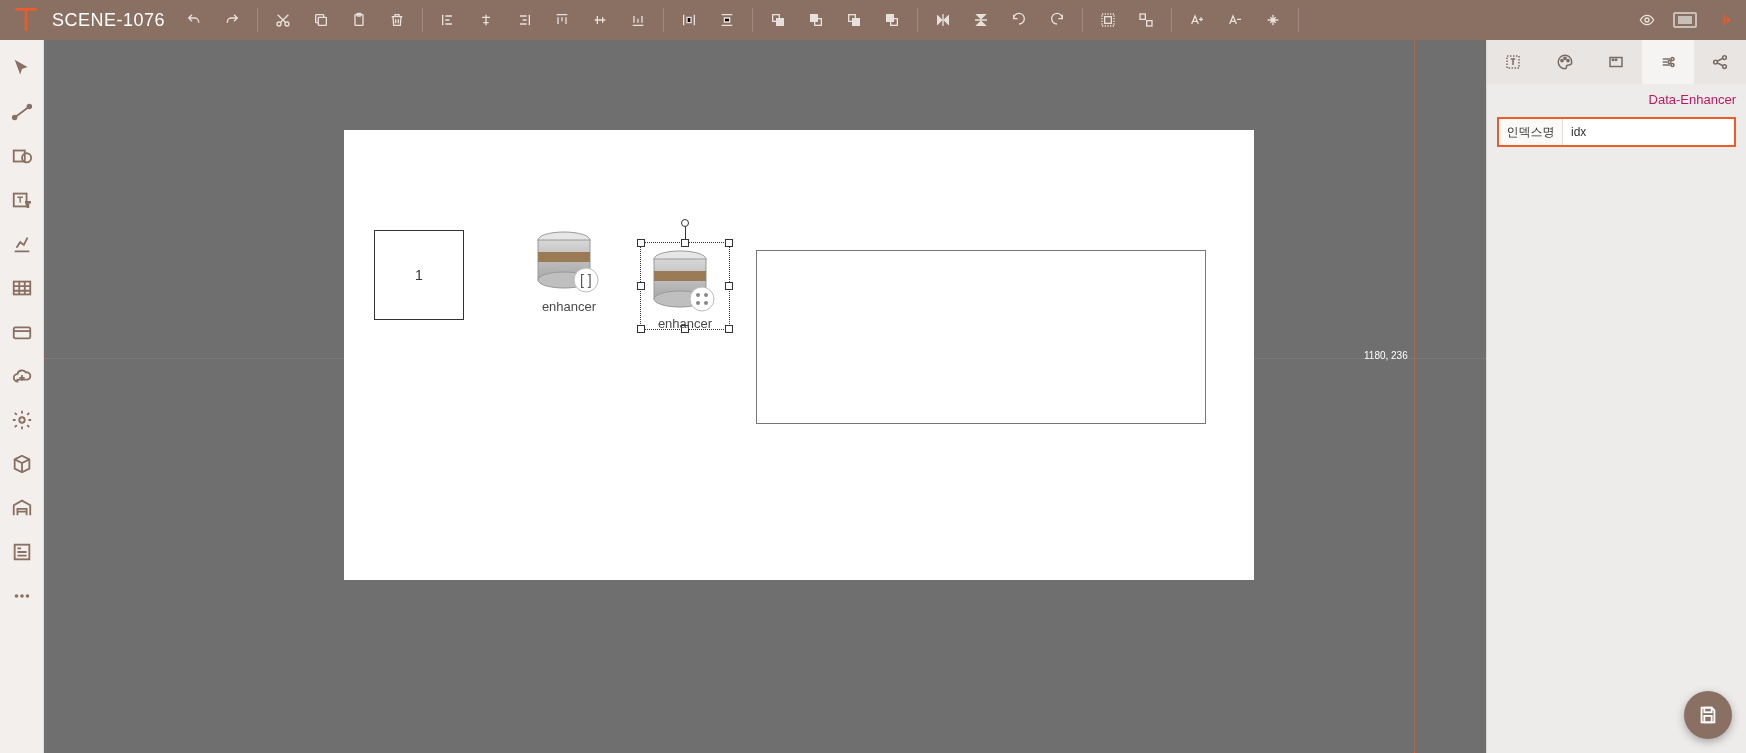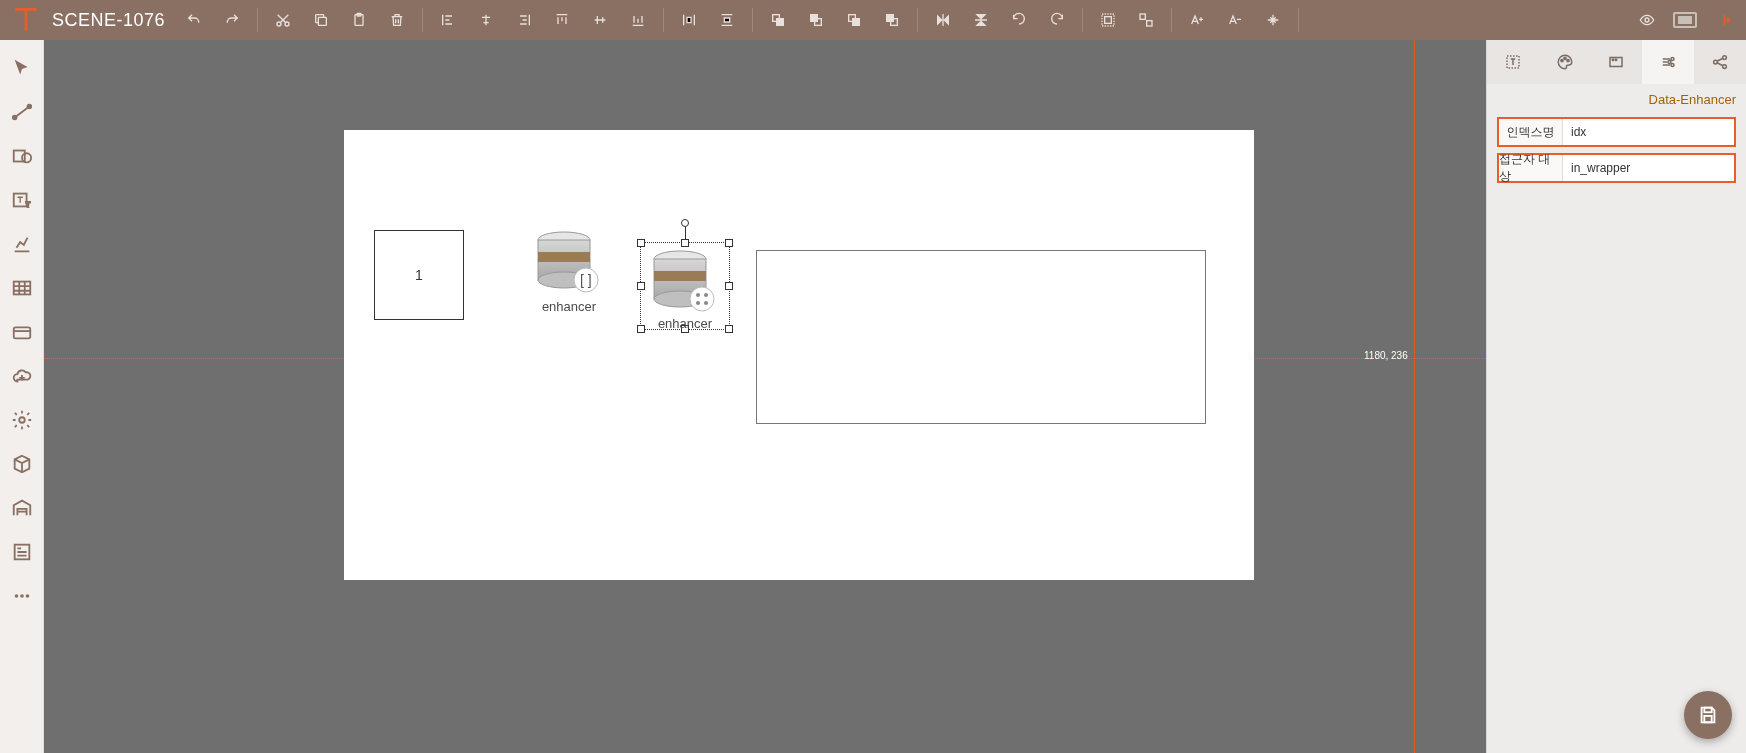--- a/index.html
+++ b/index.html
@@ -50,21 +50,21 @@
 .handle.mr { right: -4px; top: 50%; margin-top: -4px; }
 .rot-line { position: absolute; left: 50%; top: -20px; width: 1px; height: 16px; background: #333; }
 .rot-handle { position: absolute; left: 50%; top: -24px; margin-left: -4px; width: 8px; height: 8px; border-radius: 50%; border: 1px solid #333; background: #fff; }
 
 
 .rightpanel { position: absolute; right: 0; top: 40px; bottom: 0; width: 260px; background: #eeeceb; border-left: 1px solid #dcd5d0; display: flex; flex-direction: column; }
 .rp-tabs { display: flex; height: 44px; }
 .rp-tab { flex: 1; display: flex; align-items: center; justify-content: center; cursor: pointer; color: #7a6d64; background:#e8e5e3; }
 .rp-tab.active { background: #f6f4f3; color: #7a6d64; }
 .rp-tab svg { width: 18px; height: 18px; }
-.rp-header { text-align: right; color: #a16207; font-size: 13px; padding: 8px 10px 10px; }
+.rp-header { text-align: right; color: #be185d; font-size: 13px; padding: 8px 10px 10px; }
 .rp-fields { padding: 0 10px; display: flex; flex-direction: column; gap: 6px; }
 .rp-row { display: flex; align-items: stretch; border: 2px solid #e85d2a; background: #fde047; height: 30px; }
 .rp-label { width: 72px; font-size: 12px; color: #333; display: flex; align-items: center; justify-content: center; border-right: 1px solid #e2dbd6; background: #fbf9f8;}
 .rp-input { flex: 1; border: none; padding: 0 8px; font-size: 12px; color: #333; outline: none; background: #fff; }
 .rp-select { flex: 1; border: none; padding: 0 4px; font-size: 12px; color: #333; background: #fff; -webkit-appearance: none; appearance: none; }
 .rp-select-wrap { flex:1; position: relative; display:flex; }
 .rp-select-wrap::after { content:"⇅"; position:absolute; right:6px; top:50%; transform:translateY(-50%); font-size:10px; color:#666; pointer-events:none;}
 
 
 .fab { position: absolute; right: 14px; bottom: 14px; width: 48px; height: 48px; border-radius: 50%; background: #8a7062; display: flex; align-items: center; justify-content: center; box-shadow: 0 3px 8px rgba(0,0,0,0.3); cursor: pointer; color: #fff; }
@@ -456,24 +456,20 @@
           <path d="M8 11l8-4M8 13l8 4"></path>
         </svg>
       </div>
   </div>
   <div class="rp-header">Data-Enhancer</div>
   <div class="rp-fields">
     <div class="rp-row">
       <div class="rp-label">인덱스명</div>
       <input class="rp-input" value="idx" style="">
     </div>
-    <div class="rp-row">
-      <div class="rp-label">접근자 대상</div>
-      <input class="rp-input" value="in_wrapper" style="">
-    </div>
   </div>
 
   <div class="fab">
     <svg viewBox="0 0 24 24" fill="none" stroke="currentColor" stroke-width="2">
         <path d="M5 4h11l3 3v13H5z"></path>
         <rect x="8" y="4" width="8" height="5"></rect>
         <rect x="8" y="13" width="8" height="7"></rect>
       </svg>
   </div>
 </div>

